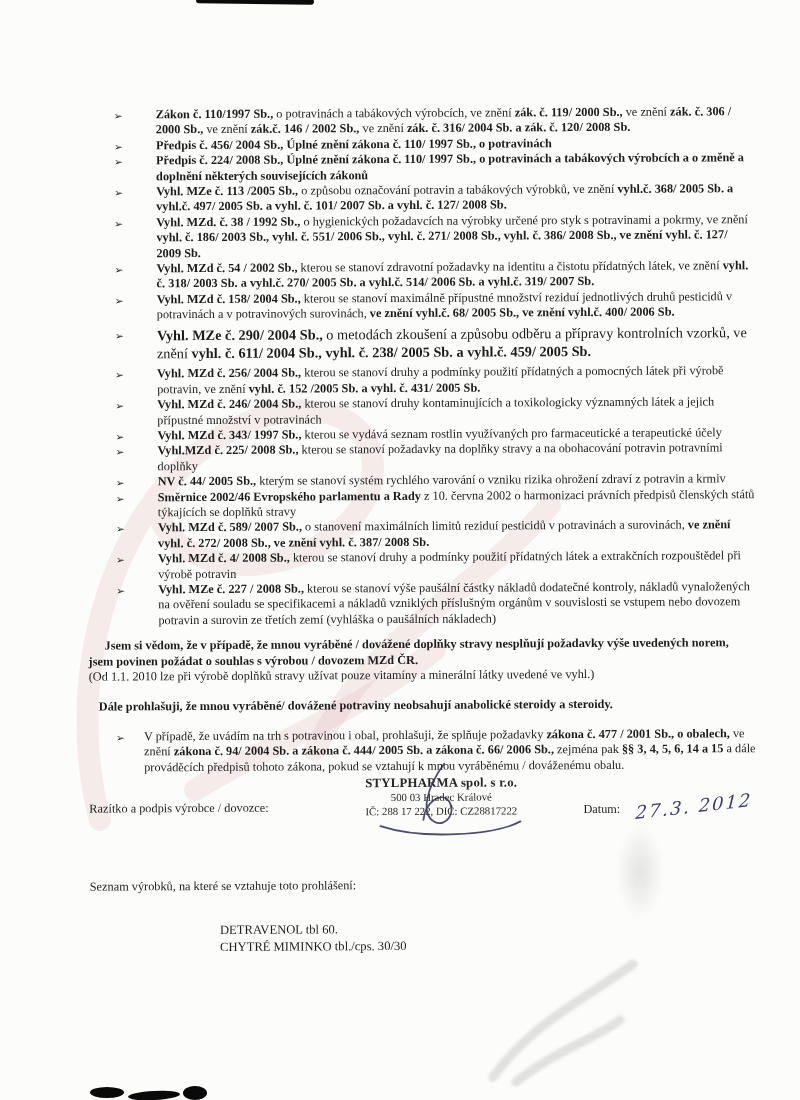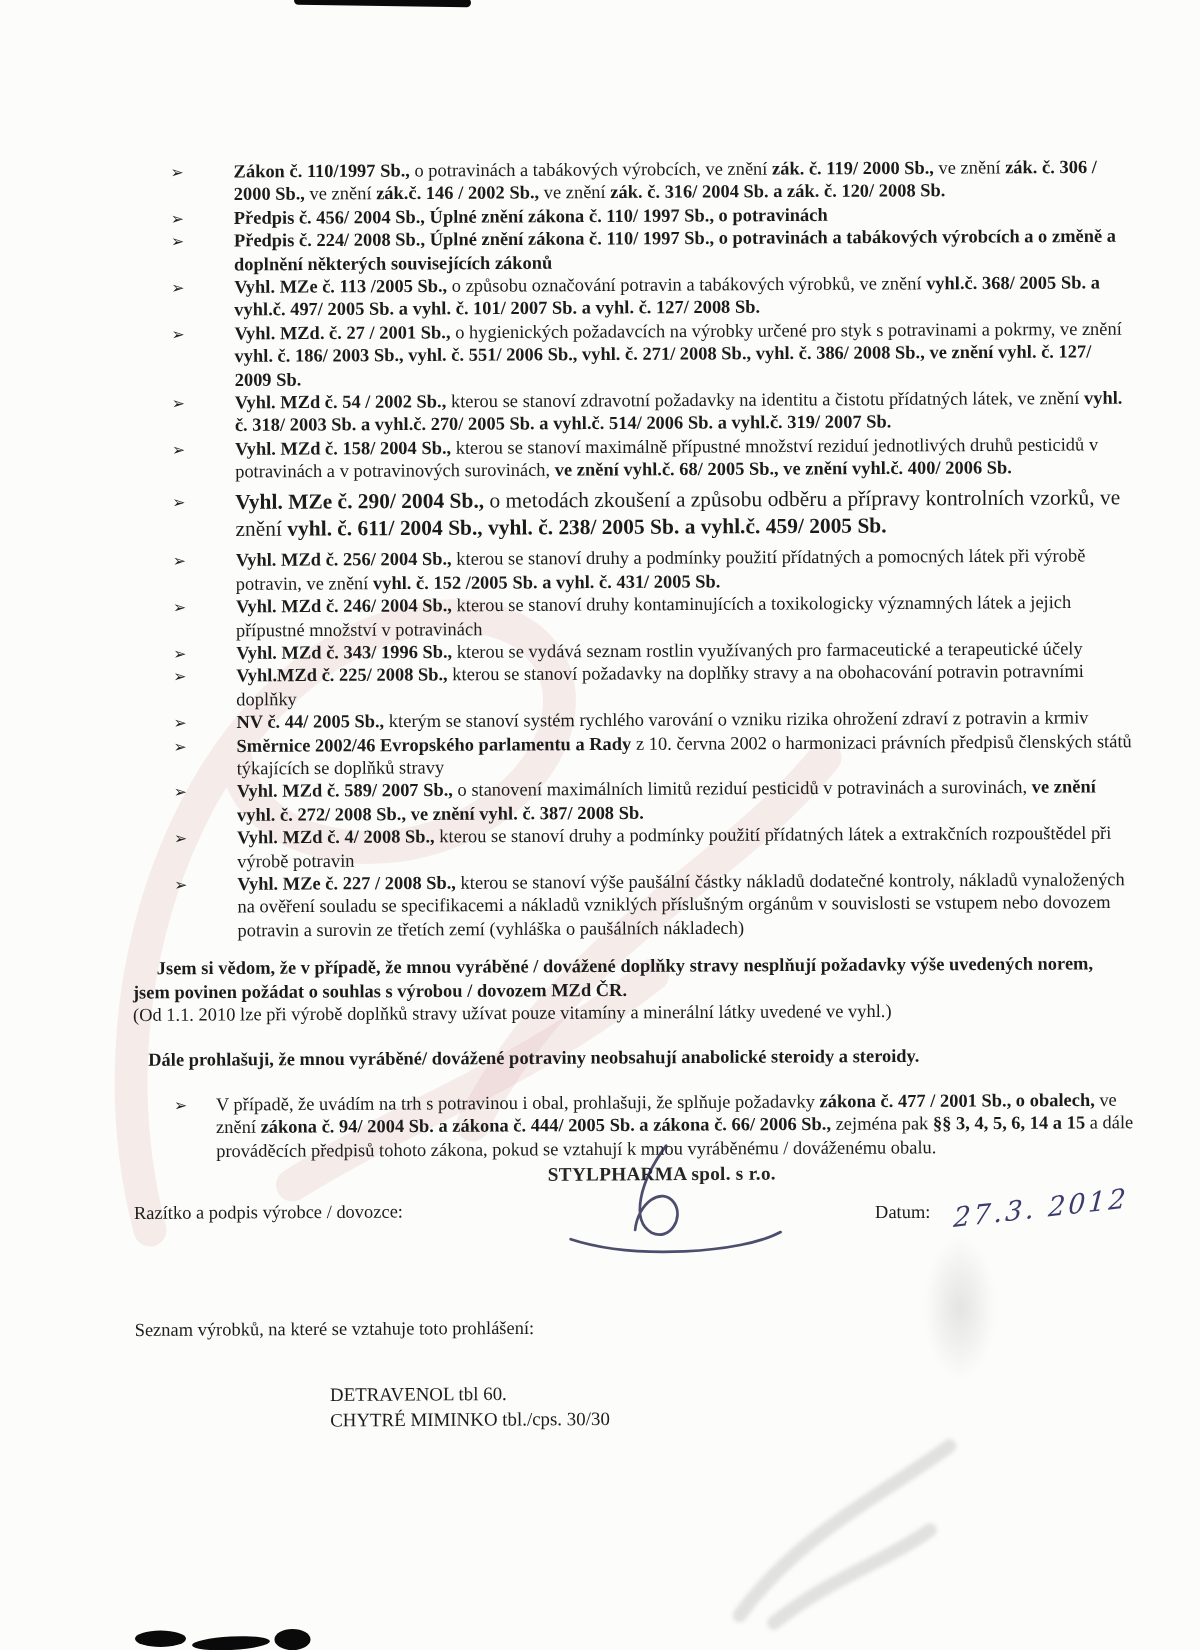--- a/index.html
+++ b/index.html
@@ -81,27 +81,27 @@
   </g>
 </svg>
 
 <div class="page">
 
   <div>
       <div class="bullet"><span class="arrow">➢</span><span class="btext"><span class="b">Zákon č. 110/1997 Sb.,</span><span> o potravinách a tabákových výrobcích, ve znění </span><span class="b">zák. č. 119/ 2000 Sb.,</span><span> ve znění </span><span class="b">zák. č. 306 / 2000 Sb.,</span><span> ve znění </span><span class="b">zák.č. 146 / 2002 Sb.,</span><span> ve znění </span><span class="b">zák. č. 316/ 2004 Sb. a zák. č. 120/ 2008 Sb.</span></span></div>
       <div class="bullet"><span class="arrow">➢</span><span class="btext"><span class="b">Předpis č. 456/ 2004 Sb., Úplné znění zákona č. 110/ 1997 Sb., o potravinách</span></span></div>
       <div class="bullet"><span class="arrow">➢</span><span class="btext"><span class="b">Předpis č. 224/ 2008 Sb., Úplné znění zákona č. 110/ 1997 Sb., o potravinách a tabákových výrobcích a o změně a doplnění některých souvisejících zákonů</span></span></div>
       <div class="bullet"><span class="arrow">➢</span><span class="btext"><span class="b">Vyhl. MZe č. 113 /2005 Sb.,</span><span> o způsobu označování potravin a tabákových výrobků, ve znění </span><span class="b">vyhl.č. 368/ 2005 Sb. a vyhl.č. 497/ 2005 Sb. a vyhl. č. 101/ 2007 Sb. a vyhl. č. 127/ 2008 Sb.</span></span></div>
-      <div class="bullet"><span class="arrow">➢</span><span class="btext"><span class="b">Vyhl. MZd. č. 27 / 2001 Sb.,</span><span> o hygienických požadavcích na výrobky určené pro styk s potravinami a pokrmy, ve znění </span><span class="b">vyhl. č. 186/ 2003 Sb., vyhl. č. 551/ 2006 Sb., vyhl. č. 271/ 2008 Sb., vyhl. č. 386/ 2008 Sb., ve znění vyhl. č. 127/ 2009 Sb.</span></span></div>
+      <div class="bullet"><span class="arrow">➢</span><span class="btext"><span class="b">Vyhl. MZd. č. 38 / 1992 Sb.,</span><span> o hygienických požadavcích na výrobky určené pro styk s potravinami a pokrmy, ve znění </span><span class="b">vyhl. č. 186/ 2003 Sb., vyhl. č. 551/ 2006 Sb., vyhl. č. 271/ 2008 Sb., vyhl. č. 386/ 2008 Sb., ve znění vyhl. č. 127/ 2009 Sb.</span></span></div>
       <div class="bullet"><span class="arrow">➢</span><span class="btext"><span class="b">Vyhl. MZd č. 54 / 2002 Sb.,</span><span> kterou se stanoví zdravotní požadavky na identitu a čistotu přídatných látek, ve znění </span><span class="b">vyhl. č. 318/ 2003 Sb. a vyhl.č. 270/ 2005 Sb. a vyhl.č. 514/ 2006 Sb. a vyhl.č. 319/ 2007 Sb.</span></span></div>
       <div class="bullet"><span class="arrow">➢</span><span class="btext"><span class="b">Vyhl. MZd č. 158/ 2004 Sb.,</span><span> kterou se stanoví maximálně přípustné množství reziduí jednotlivých druhů pesticidů v potravinách a v potravinových surovinách, </span><span class="b">ve znění vyhl.č. 68/ 2005 Sb., ve znění vyhl.č. 400/ 2006 Sb.</span></span></div>
       <div class="bullet large"><span class="arrow">➢</span><span class="btext"><span class="b">Vyhl. MZe č. 290/ 2004 Sb.,</span><span> o metodách zkoušení a způsobu odběru a přípravy kontrolních vzorků, ve znění </span><span class="b">vyhl. č. 611/ 2004 Sb., vyhl. č. 238/ 2005 Sb. a vyhl.č. 459/ 2005 Sb.</span></span></div>
       <div class="bullet"><span class="arrow">➢</span><span class="btext"><span class="b">Vyhl. MZd č. 256/ 2004 Sb.,</span><span> kterou se stanoví druhy a podmínky použití přídatných a pomocných látek při výrobě potravin, ve znění </span><span class="b">vyhl. č. 152 /2005 Sb. a vyhl. č. 431/ 2005 Sb.</span></span></div>
       <div class="bullet"><span class="arrow">➢</span><span class="btext"><span class="b">Vyhl. MZd č. 246/ 2004 Sb.,</span><span> kterou se stanoví druhy kontaminujících a toxikologicky významných látek a jejich přípustné množství v potravinách</span></span></div>
-      <div class="bullet"><span class="arrow">➢</span><span class="btext"><span class="b">Vyhl. MZd č. 343/ 1996 Sb.,</span><span> kterou se vydává seznam rostlin využívaných pro farmaceutické a terapeutické účely</span></span></div>
+      <div class="bullet"><span class="arrow">➢</span><span class="btext"><span class="b">Vyhl. MZd č. 343/ 1997 Sb.,</span><span> kterou se vydává seznam rostlin využívaných pro farmaceutické a terapeutické účely</span></span></div>
       <div class="bullet"><span class="arrow">➢</span><span class="btext"><span class="b">Vyhl.MZd č. 225/ 2008 Sb.,</span><span> kterou se stanoví požadavky na doplňky stravy a na obohacování potravin potravními doplňky</span></span></div>
       <div class="bullet"><span class="arrow">➢</span><span class="btext"><span class="b">NV č. 44/ 2005 Sb.,</span><span> kterým se stanoví systém rychlého varování o vzniku rizika ohrožení zdraví z potravin a krmiv</span></span></div>
       <div class="bullet"><span class="arrow">➢</span><span class="btext"><span class="b">Směrnice 2002/46 Evropského parlamentu a Rady</span><span> z 10. června 2002 o harmonizaci právních předpisů členských států týkajících se doplňků stravy</span></span></div>
       <div class="bullet"><span class="arrow">➢</span><span class="btext"><span class="b">Vyhl. MZd č. 589/ 2007 Sb.,</span><span> o stanovení maximálních limitů reziduí pesticidů v potravinách a surovinách, </span><span class="b">ve znění vyhl. č. 272/ 2008 Sb., ve znění vyhl. č. 387/ 2008 Sb.</span></span></div>
       <div class="bullet"><span class="arrow">➢</span><span class="btext"><span class="b">Vyhl. MZd č. 4/ 2008 Sb.,</span><span> kterou se stanoví druhy a podmínky použití přídatných látek a extrakčních rozpouštědel při výrobě potravin</span></span></div>
       <div class="bullet"><span class="arrow">➢</span><span class="btext"><span class="b">Vyhl. MZe č. 227 / 2008 Sb.,</span><span> kterou se stanoví výše paušální částky nákladů dodatečné kontroly, nákladů vynaložených na ověření souladu se specifikacemi a nákladů vzniklých příslušným orgánům v souvislosti se vstupem nebo dovozem potravin a surovin ze třetích zemí (vyhláška o paušálních nákladech)</span></span></div>
     </div>
 
   <p class="para decl-main">Jsem si vědom, že v případě, že mnou vyráběné / dovážené doplňky stravy nesplňují požadavky výše uvedených norem, jsem povinen požádat o souhlas s výrobou / dovozem MZd ČR.</p>
   <p class="para decl-note">(Od 1.1. 2010 lze při výrobě doplňků stravy užívat pouze vitamíny a minerální látky uvedené ve vyhl.)</p>
@@ -111,20 +111,22 @@
   <div class="bullet packaging">
     <span class="arrow">➢</span>
     <span class="btext"><span>V případě, že uvádím na trh s potravinou i obal, prohlašuji, že splňuje požadavky </span><span class="b">zákona č. 477 / 2001 Sb., o obalech,</span><span> ve znění </span><span class="b">zákona č. 94/ 2004 Sb. a zákona č. 444/ 2005 Sb. a zákona č. 66/ 2006 Sb.,</span><span> zejména pak </span><span class="b">§§ 3, 4, 5, 6, 14 a 15</span><span> a dále prováděcích předpisů tohoto zákona, pokud se vztahují k mnou vyráběnému / dováženému obalu.</span></span>
   </div>
 
   <div class="stamp-row">
     <span class="stamp-label">Razítko a podpis výrobce / dovozce:</span>
 
     <div class="stamp-block">
       <div class="company">STYLPHARMA spol. s r.o.</div>
+      <div class="addr">500 03 Hradec Králové</div>
+      <div class="addr">IČ: 288 17 222, DIČ: CZ28817222</div>
       <svg class="signature" viewBox="0 0 238 88">
         <g fill="none" stroke="#2e2e55" stroke-opacity="0.85" stroke-width="1.8" stroke-linecap="round">
           <path d="M122,2 C 104,26 98,52 112,60 C 124,66 134,50 127,40 C 119,29 103,40 101,58"></path>
           <path d="M58,64 C 100,78 172,74 198,60"></path>
         </g>
       </svg>
     </div>
 
     <div class="date-wrap">
       <span>Datum:</span>

